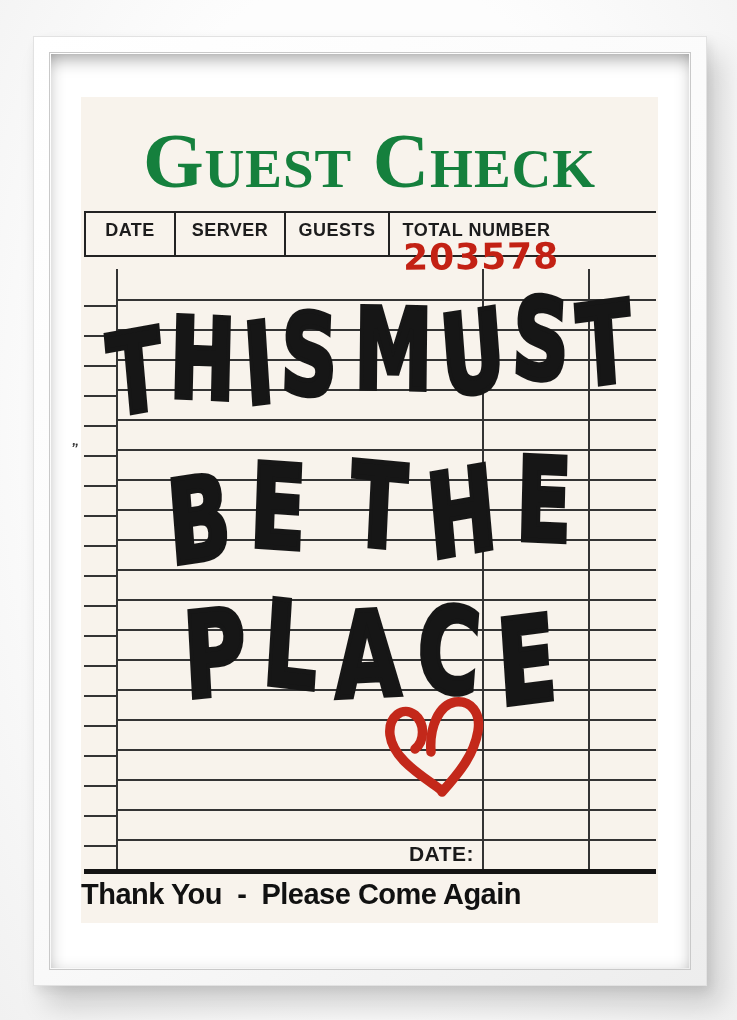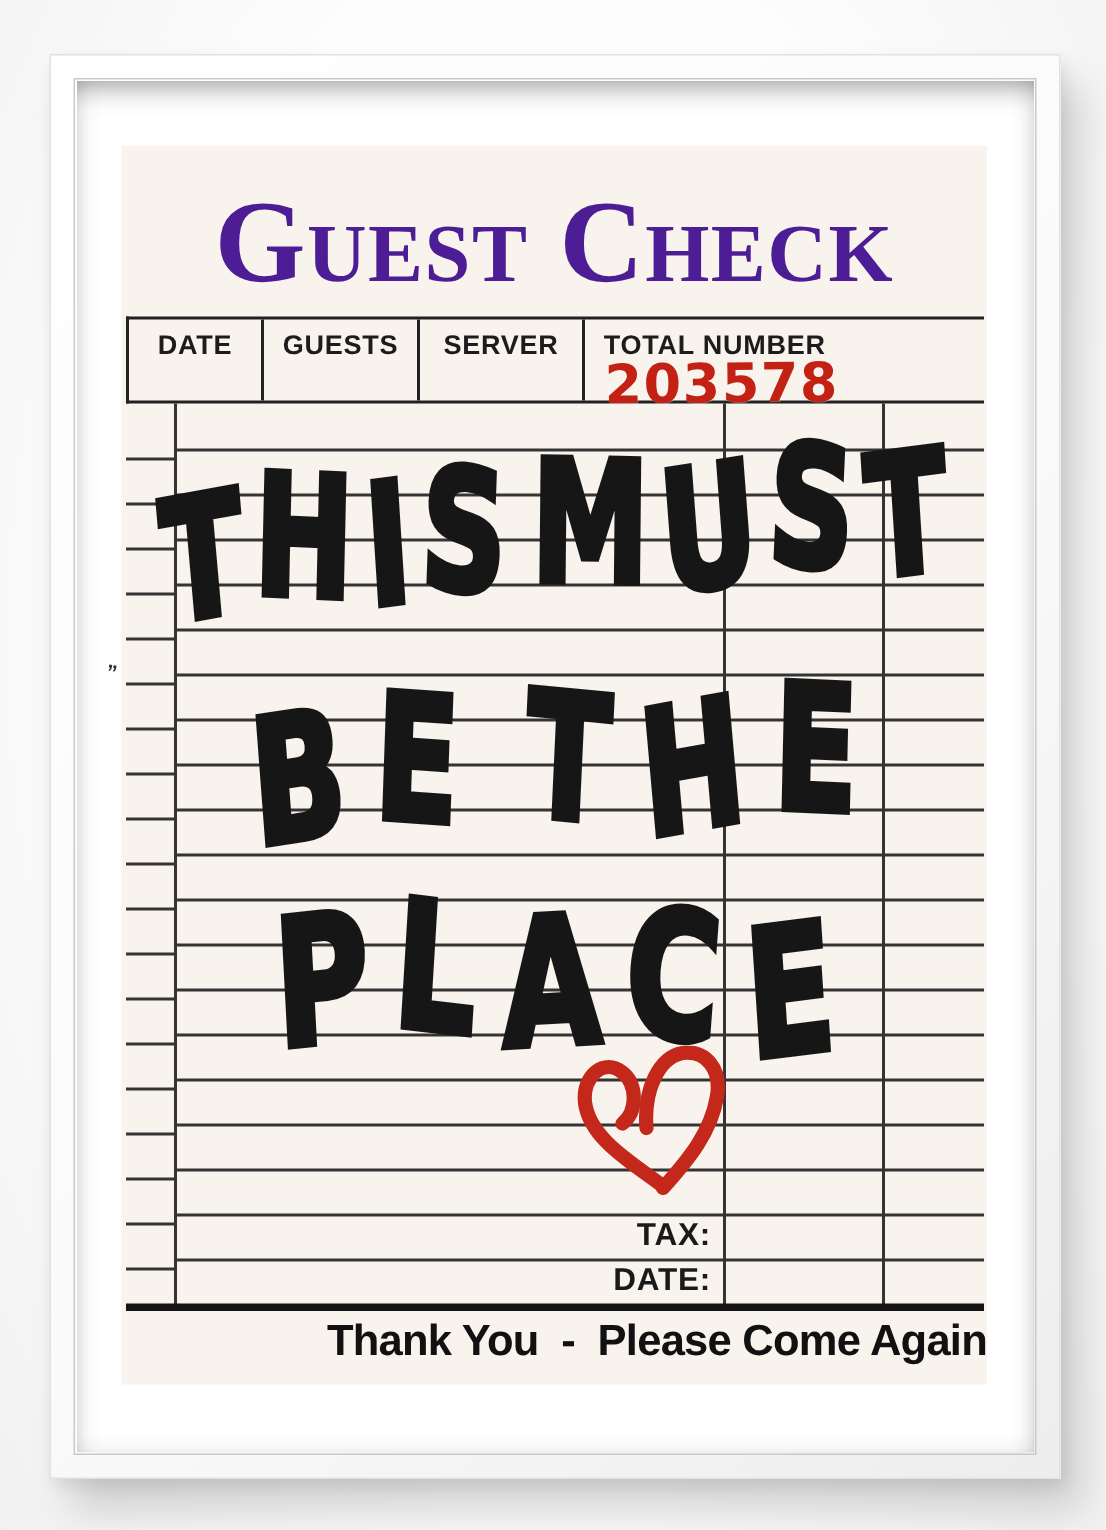--- a/index.html
+++ b/index.html
@@ -31,26 +31,26 @@
     transform:rotate(10deg);font-weight:bold;line-height:1;
   }
   
   .paper{
     position:absolute;left:30px;top:43px;width:577px;height:826px;
     background:#f8f3ec;
   }
   .title{
     position:absolute;left:0;right:0;top:25px;height:78px;line-height:78px;
     text-align:center;font-family:"Liberation Serif", serif;font-weight:bold;
-    font-variant:small-caps;font-size:78px;color:#4c1d95;letter-spacing:1px;
+    font-variant:small-caps;font-size:78px;color:#15803d;letter-spacing:1px;
     white-space:nowrap;
   }
   
   .hdr{
-    position:absolute;left:3px;top:114px;width:572px;height:58px;
+    position:absolute;left:3px;top:114px;width:572px;height:46px;
     border-top:2px solid #222;border-bottom:2px solid #222;border-left:2px solid #222;
     box-sizing:border-box;display:flex;
   }
   .hcell{
     box-sizing:border-box;border-right:2px solid #222;
     text-align:center;padding-top:7px;
     font-weight:bold;font-size:18px;letter-spacing:0.5px;color:#1c1c1c;
     white-space:nowrap;
   }
   .hcell:last-child{border-right:none;}
@@ -86,39 +86,39 @@
   
   .moneylabel{
     position:absolute;left:200px;width:193px;text-align:right;
     font-weight:bold;font-size:21px;color:#1a1a1a;letter-spacing:0.5px;line-height:26px;
   }
   .tax{top:714px;}
   .total{top:744px;}
   
   .footer{
     position:absolute;left:0;right:0;top:780px;height:34px;line-height:34px;
-    text-align:right;font-weight:bold;font-size:29px;color:#111;
+    text-align:left;font-weight:bold;font-size:29px;color:#111;
     white-space:pre;letter-spacing:-0.5px;
   }
 </style>
 </head>
 <body>
 
 <div class="frame">
   <div class="mat">
     <span class="smudge">”</span>
 
     <div class="paper">
 
       <div class="title">Guest Check</div>
 
       <div class="hdr">
         <div class="hcell c0">DATE</div>
+        <div class="hcell c3">SERVER</div>
         <div class="hcell c2">GUESTS</div>
-        <div class="hcell c3">SERVER</div>
         <div class="hcell c4">
           <span>TOTAL NUMBER</span>
           <div class="stamp">203578</div>
         </div>
       </div>
 
       <div id="ruled">
           <div class="hline" style="top: 202px;"></div>
           <div class="hseg" style="top: 208px;"></div>
           <div class="hline" style="top: 232px;"></div>
@@ -167,20 +167,19 @@
       <div class="msg-line line-1"><span class="letter" style="transform: rotate(-5deg) translateY(5px);">B</span><span class="letter" style="transform: rotate(4deg) translateY(-5px);">E</span><span class="word-gap"></span><span class="letter" style="transform: rotate(5deg) translateY(-3px);">T</span><span class="letter" style="transform: rotate(-6deg) translateY(6px);">H</span><span class="letter" style="transform: rotate(3deg) translateY(-4px);">E</span></div>
       <div class="msg-line line-2"><span class="letter" style="transform: rotate(-5deg) translateY(5px);">P</span><span class="letter" style="transform: rotate(4deg) translateY(-5px);">L</span><span class="letter" style="transform: rotate(-3deg) translateY(3px);">A</span><span class="letter" style="transform: rotate(5deg) translateY(-3px);">C</span><span class="letter" style="transform: rotate(-6deg) translateY(6px);">E</span></div>
 
       <svg class="heart" viewBox="0 0 130 100">
         <g fill="none" stroke="#c3281a" stroke-width="9.5" stroke-linecap="round">
           <path d="M 60 93 C 40 78, 12 62, 9 38 C 7 20, 22 8, 34 18 C 44 26, 44 44, 34 52"></path>
           <path d="M 50 55 C 48 30, 58 8, 74 5 C 90 3, 100 16, 97 34 C 93 58, 78 76, 61 95"></path>
         </g>
       </svg>
 
-      <div class="moneylabel tax">TAX:</div>
       <div class="moneylabel total">DATE:</div>
 
       <div class="footer">Thank You  -  Please Come Again</div>
     </div>
   </div>
   <div class="rabbet"></div>
 </div>
 
 </body></html>

